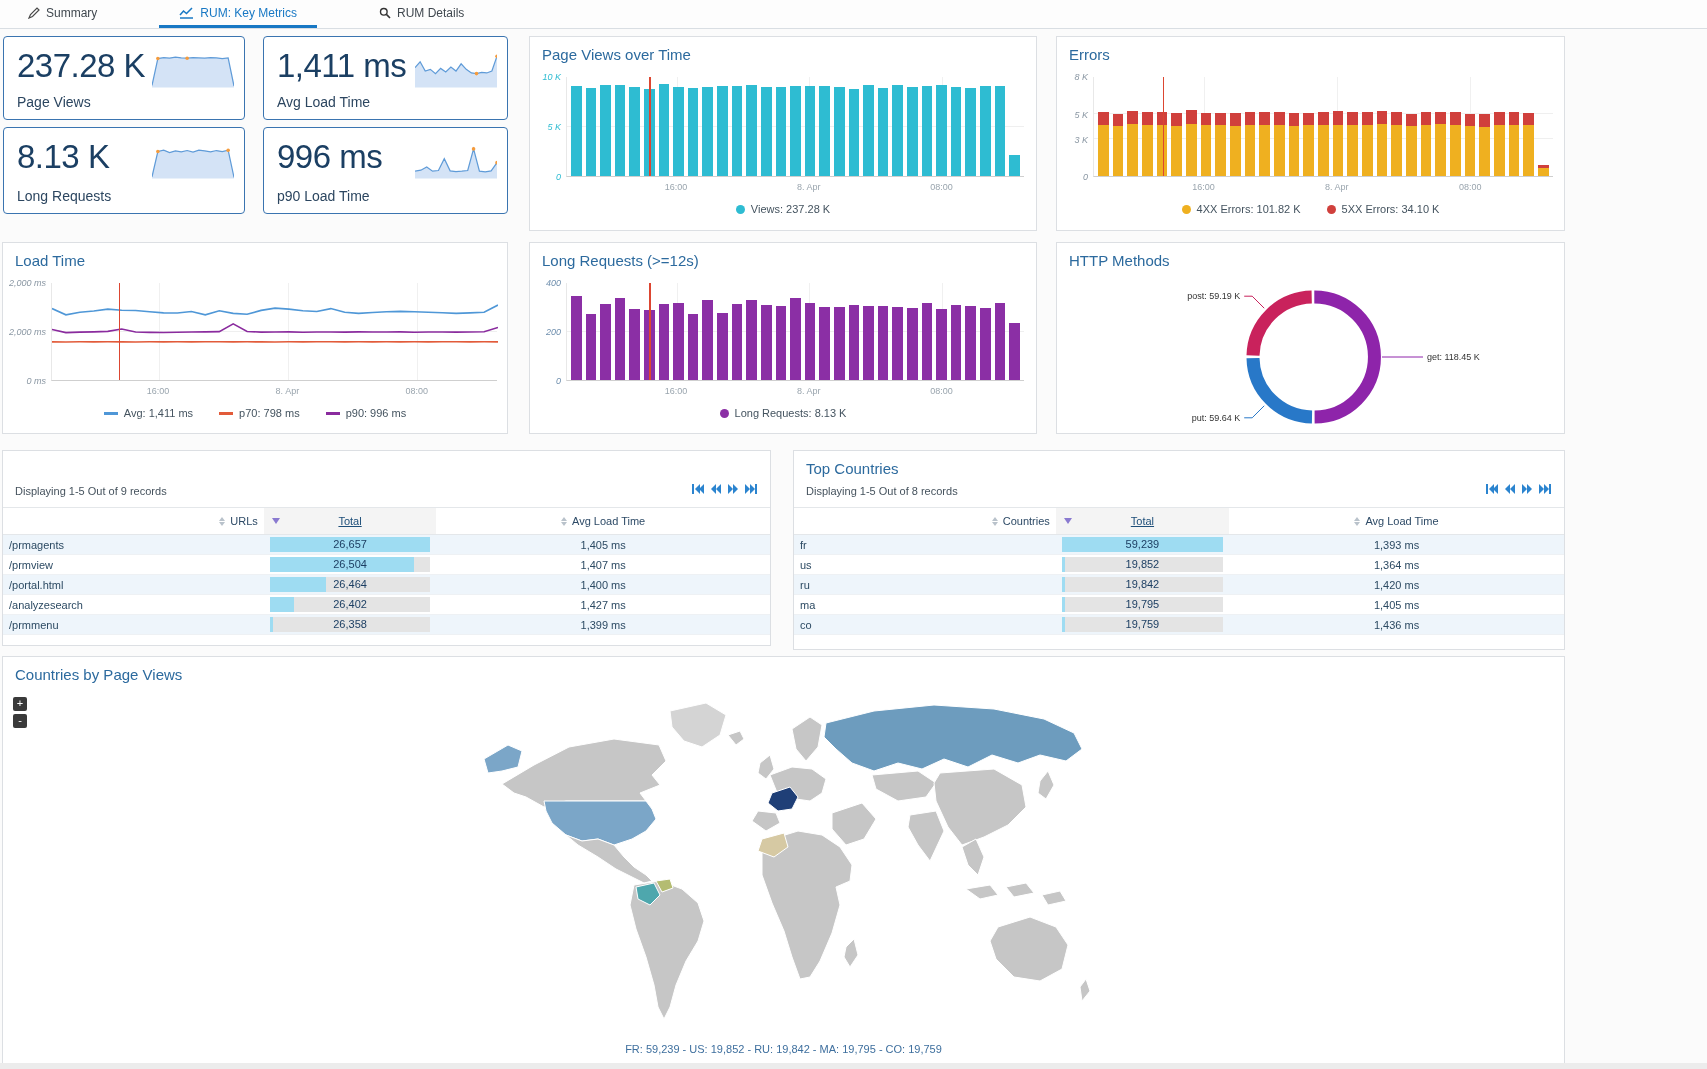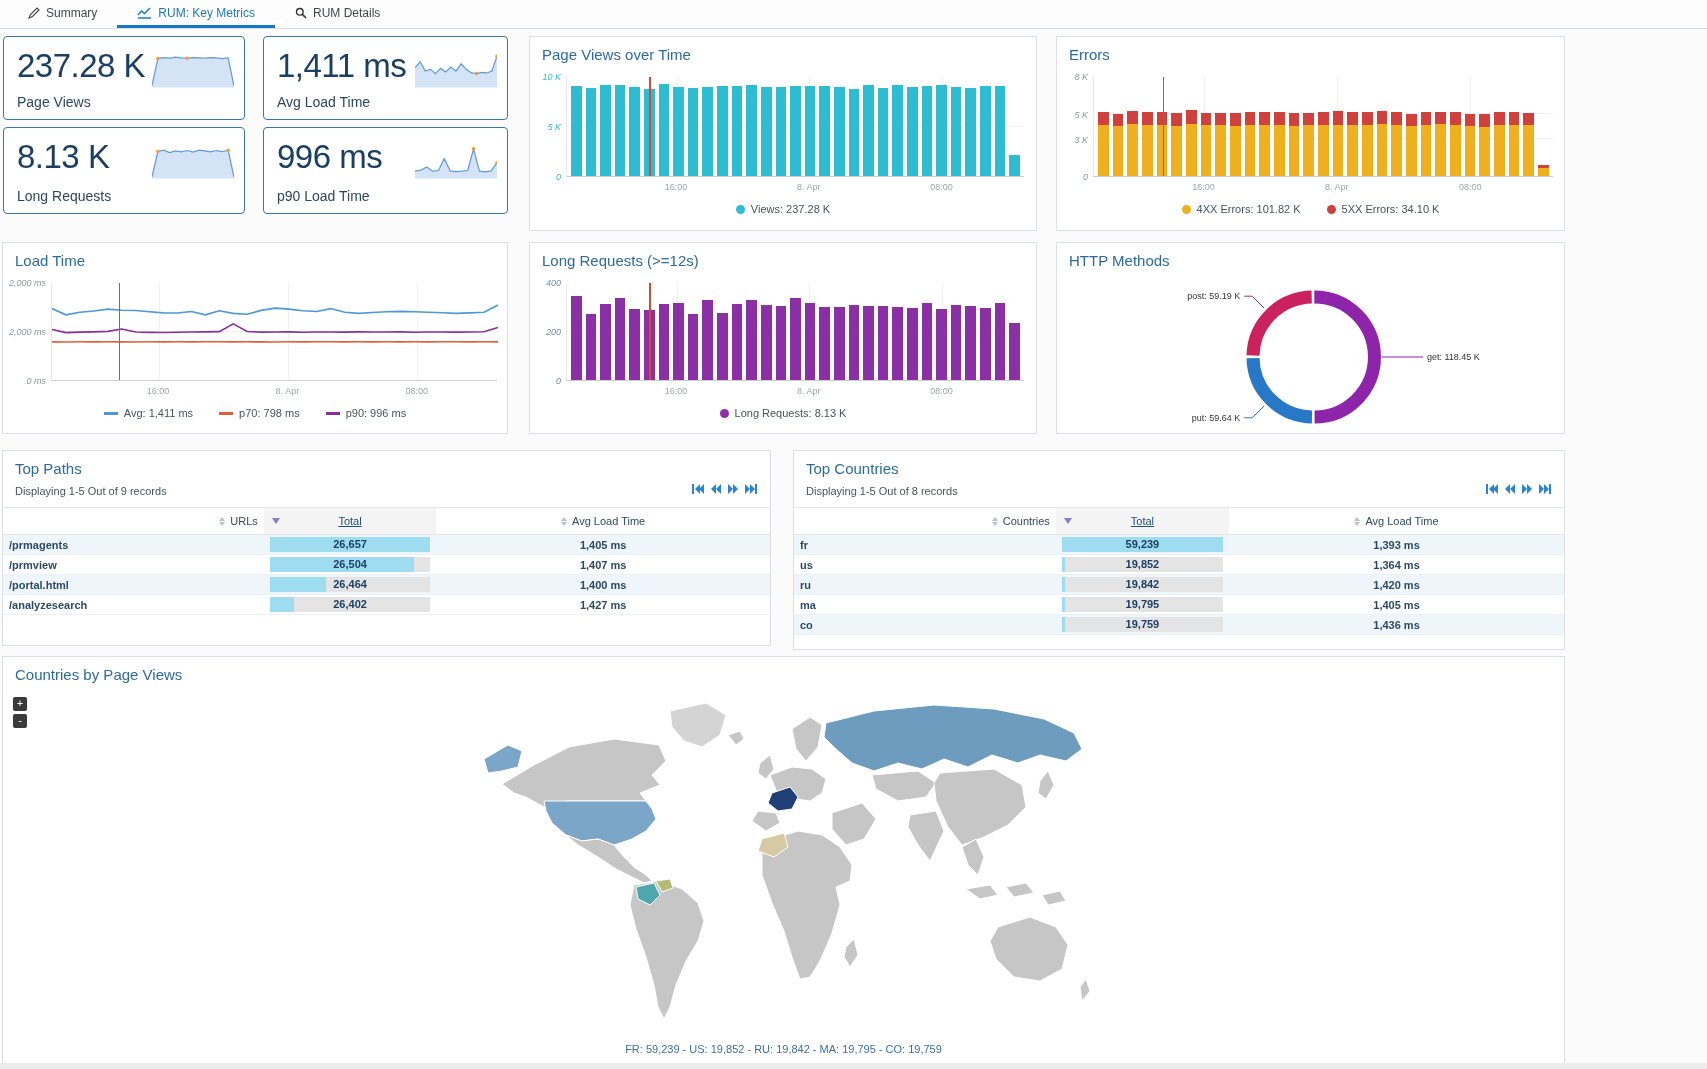--- a/index.html
+++ b/index.html
@@ -1,18 +1,18 @@
 <!DOCTYPE html>
 <html><head>
 <meta charset="utf-8">
 <style>
   html,body{margin:0;padding:0;background:#fff;font-family:"Liberation Sans",sans-serif;}
   #app{position:relative;width:1707px;height:1069px;background:#fbfbfb;overflow:hidden;}
   
-  .tabbar{position:absolute;left:0;top:0;width:100%;height:29px;background:#fdfdfd;border-bottom:1px solid #d9dee3;display:flex;align-items:stretch;padding-left:8px;box-sizing:border-box;}
+  .tabbar{position:absolute;left:0;top:0;width:100%;height:29px;background:#fdfdfd;border-bottom:1px solid #d9dee3;display:flex;align-items:stretch;padding-left:8px;box-sizing:border-box;gap:42px;}
   .tab{display:flex;align-items:center;gap:6px;padding:0 20px;font-size:12px;color:#40484f;cursor:pointer;box-sizing:border-box;border-bottom:3px solid transparent;}
   .tab.active{color:#1878c4;border-bottom-color:#1878c4;}
   .tab .ticon{display:inline-flex;align-items:center;}
   
   .panel{position:absolute;background:#fff;border:1px solid #dcdfe3;box-sizing:border-box;}
   .panel-title{font-size:15px;color:#2c6a9e;padding:9px 12px 0 12px;}
   .kpi{position:absolute;background:#fff;border:1px solid #3a74b0;border-radius:4px;box-sizing:border-box;}
   .kpi-value{position:absolute;left:13px;top:10px;font-size:33px;color:#1b3f63;letter-spacing:-0.5px;}
   .kpi-label{position:absolute;left:13px;bottom:9px;font-size:14px;color:#2c4660;}
   .kpi-spark{position:absolute;right:10px;top:12px;}
@@ -41,21 +41,21 @@
   .th.sorted{background:#f4f4f4;justify-content:center;position:relative;}
   .th .thlabel{color:#2d4a66;}
   .th.sorted .thlabel{text-decoration:underline;color:#1d4e79;}
   .sortglyph{display:inline-flex;flex-direction:column;gap:1px;margin-right:5px;}
   .sortglyph i{width:0;height:0;border-left:3px solid transparent;border-right:3px solid transparent;display:block;}
   .sg-up{border-bottom:4px solid #b9c2cb;}
   .sg-dn{border-top:4px solid #b9c2cb;}
   .sorted-arrow{position:absolute;left:8px;width:0;height:0;border-left:4px solid transparent;border-right:4px solid transparent;border-top:6px solid #8a7ad0;}
   .tr{display:flex;height:19px;align-items:center;border-bottom:1px solid #eef1f4;}
   .tr.odd{background:#eef5fb;}
-  .td{box-sizing:border-box;padding:0 6px;color:#2c4a63;font-weight:bold;}
+  .td{box-sizing:border-box;padding:0 6px;color:#2c4a63;}
   .td.c{text-align:center;}
   .barbg{position:relative;background:#e4e4e4;height:15px;width:100%;}
   .barfill{position:absolute;left:0;top:0;bottom:0;background:#9edcf2;}
   .barnum{position:absolute;left:0;right:0;top:1px;text-align:center;color:#1d3f63;}
   .col-name{width:34%;}
   .col-total{width:22.5%;}
   .col-avg{width:43.5%;justify-content:center;text-align:center;}
   
   .zoombtns{position:absolute;left:10px;top:40px;display:flex;flex-direction:column;gap:3px;}
   .zoombtn{width:14px;height:14px;background:#3a3a3a;color:#fff;font-size:11px;line-height:13px;text-align:center;border-radius:2px;cursor:pointer;user-select:none;}
@@ -446,21 +446,20 @@
         <path d="M255.0,144.0 A60,60 0 0 1 196.0,85.1" fill="none" stroke="#2878c8" stroke-width="13"></path>
         <polyline points="207.20963209812822,132.79036790187178 195.18881681795693,144.8111831820431 187.18881681795693,144.8111831820431" fill="none" stroke="#2878c8" stroke-width="1"></polyline>
         <text x="183.18881681795693" y="147.8111831820431" font-size="9" fill="#333" text-anchor="end">put: 59.64 K</text>
         <path d="M196.0,82.5 A60,60 0 0 1 254.7,24.0" fill="none" stroke="#c9225c" stroke-width="13"></path>
         <polyline points="207.20963209812822,35.20963209812823 195.1888168179569,23.188816817956926 187.1888168179569,23.188816817956926" fill="none" stroke="#c9225c" stroke-width="1"></polyline>
         <text x="183.1888168179569" y="26.188816817956926" font-size="9" fill="#333" text-anchor="end">post: 59.19 K</text>
       </svg>
     </div>
 
   <div class="panel" style="left:2px;top:450px;width:769px;height:196px;">
-    <div class="panel-title">Top Paths</div>
     <div class="records">Displaying 1-5 Out of 9 records</div>
     <div class="pager">
         <svg width="14" height="12" viewBox="0 0 14 12">
           <rect x="1" y="1" width="2" height="10" fill="#2b84cf"></rect>
           <polygon points="9,1 4,6 9,11" fill="#2b84cf"></polygon>
           <polygon points="13,1 8,6 13,11" fill="#2b84cf"></polygon>
         </svg>
         <svg width="12" height="12" viewBox="0 0 12 12">
           <polygon points="6,1 1,6 6,11" fill="#2b84cf"></polygon>
           <polygon points="11,1 6,6 11,11" fill="#2b84cf"></polygon>
@@ -528,20 +527,30 @@
         </div>
         <div class="tr">
           <div class="td col-name">/analyzesearch</div>
           <div class="td col-total">
             <div class="barbg">
               <div class="barfill" style="width: 15%;"></div>
               <span class="barnum">26,402</span>
             </div>
           </div>
           <div class="td col-avg c">1,427 ms</div>
+        </div>
+        <div class="tr odd">
+          <div class="td col-name">/prmmenu</div>
+          <div class="td col-total">
+            <div class="barbg">
+              <div class="barfill" style="width: 2%;"></div>
+              <span class="barnum">26,358</span>
+            </div>
+          </div>
+          <div class="td col-avg c">1,399 ms</div>
         </div>
       </div>
   </div>
   <div class="panel" style="left:793px;top:450px;width:772px;height:200px;">
     <div class="panel-title">Top Countries</div>
     <div class="records">Displaying 1-5 Out of 8 records</div>
     <div class="pager">
         <svg width="14" height="12" viewBox="0 0 14 12">
           <rect x="1" y="1" width="2" height="10" fill="#2b84cf"></rect>
           <polygon points="9,1 4,6 9,11" fill="#2b84cf"></polygon>

